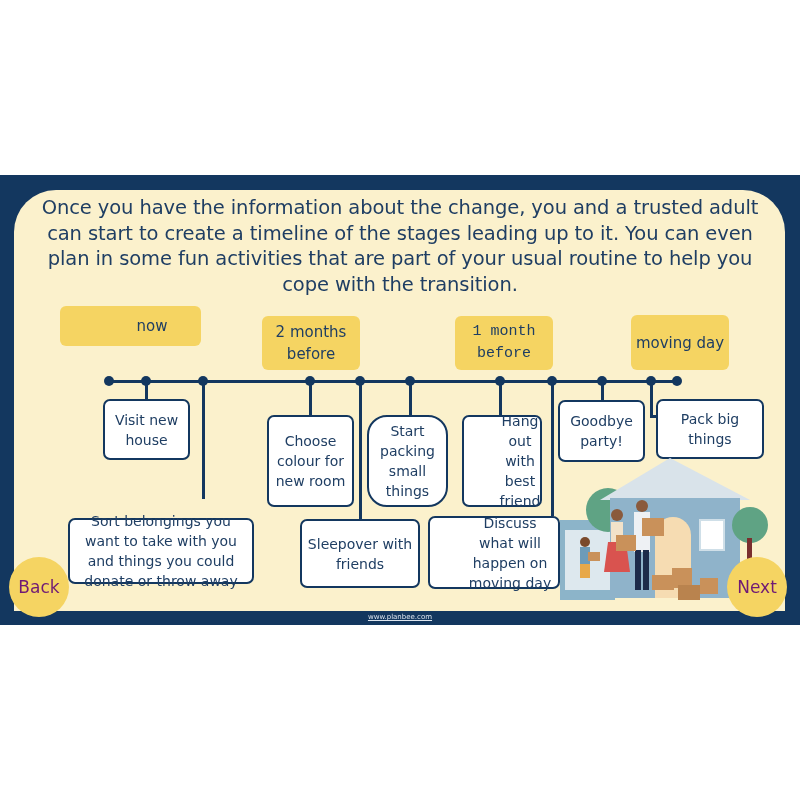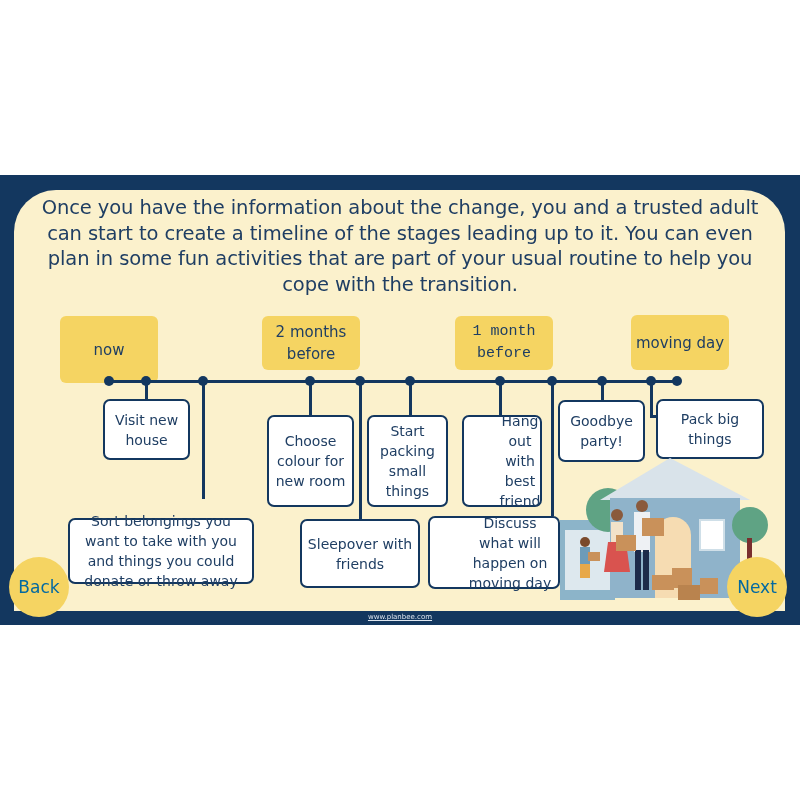--- a/index.html
+++ b/index.html
@@ -6,33 +6,33 @@
   body { width:800px; height:800px; background:#ffffff; position:relative; overflow:hidden; font-family:"DejaVu Sans", sans-serif; }
   .slide { position:absolute; left:0; top:175px; width:800px; height:450px; background:#13375f; }
   .panel { position:absolute; left:14px; top:15px; width:771px; height:421px; background:#fbf1cc; border-radius:42px 42px 0 0; }
   .intro { position:absolute; left:40px; top:195px; width:720px; text-align:center; color:#1f3e63; font-size:19.5px; line-height:25.5px; letter-spacing:-0.1px; }
   .stage { position:absolute; background:#f5d462; border-radius:6px; color:#1f3e63; font-size:15px; line-height:22px; display:flex; align-items:center; justify-content:center; text-align:center; }
   .tl-line { position:absolute; left:109px; top:380px; width:568px; height:3px; background:#13375f; }
   .dot { position:absolute; width:10px; height:10px; border-radius:50%; background:#13375f; top:376px; }
   .stem { position:absolute; width:3px; background:#13375f; }
   .hstem { position:absolute; height:3px; background:#13375f; }
   .card { position:absolute; background:#ffffff; border:2.5px solid #13375f; border-radius:7px; color:#1f3e63; font-size:14px; line-height:20px; text-align:center; display:flex; align-items:center; justify-content:center; box-sizing:border-box; padding:0 4px; }
-  .navbtn { position:absolute; width:60px; height:60px; border-radius:50%; background:#f5d462; color:#0369a1; font-size:17px; display:flex; align-items:center; justify-content:center; cursor:pointer; }
+  .navbtn { position:absolute; width:60px; height:60px; border-radius:50%; background:#f5d462; color:#701a75; font-size:17px; display:flex; align-items:center; justify-content:center; cursor:pointer; }
   .footer-url { position:absolute; left:0; top:613px; width:800px; text-align:center; color:#dfe6ef; font-size:7px; text-decoration:underline; }
   .illus { position:absolute; left:560px; top:450px; width:230px; height:160px; }
 </style>
 </head>
 <body>
 
 <div class="slide"></div>
 <div class="panel" style="top:190px;"></div>
 
 <div class="intro">Once you have the information about the change, you and a trusted adult can start to create a timeline of the stages leading up to it. You can even plan in some fun activities that are part of your usual routine to help you cope with the transition.</div>
 
-<div class="stage" style="left:60px;top:316px;width:98px;height:67px;">now</div>
+<div class="stage" style="left:60px;top:306px;width:98px;height:40px;padding-left:43px;">now</div>
 <div class="stage" style="left:262px;top:316px;width:98px;height:54px;">2 months before</div>
 <div class="stage" style="left:455px;top:316px;width:98px;height:54px;font-family:Liberation Mono, monospace;">1 month before</div>
 <div class="stage" style="left:631px;top:315px;width:98px;height:55px;">moving day</div>
 
 <div class="tl-line"></div>
 <div class="dot" style="left:104px;"></div>
 <div class="dot" style="left:141px;"></div>
 <div class="dot" style="left:198px;"></div>
 <div class="dot" style="left:305px;"></div>
 <div class="dot" style="left:355px;"></div>
@@ -51,21 +51,21 @@
 <div class="stem" style="left:499px;top:381px;height:36px;"></div>
 <div class="stem" style="left:551px;top:381px;height:135px;"></div>
 <div class="stem" style="left:601px;top:381px;height:20px;"></div>
 <div class="stem" style="left:650px;top:381px;height:36px;"></div>
 <div class="hstem" style="left:650px;top:415px;width:8px;"></div>
 
 <div class="card" style="left:103px;top:399px;width:87px;height:61px;">Visit new house</div>
 <div class="card" style="left:68px;top:518px;width:186px;height:66px;">Sort belongings you want to take with you and things you could donate or throw away</div>
 <div class="card" style="left:267px;top:415px;width:87px;height:92px;">Choose colour for new room</div>
 <div class="card" style="left:300px;top:519px;width:120px;height:69px;">Sleepover with friends</div>
-<div class="card" style="left:367px;top:415px;width:81px;height:92px;">Start packing small things</div>
+<div class="card" style="left:367px;top:415px;width:81px;height:92px;border-radius:20px;">Start packing small things</div>
 <div class="card" style="left:462px;top:415px;width:80px;height:92px;padding-left:40px;">Hang out with best friend</div>
 <div class="card" style="left:428px;top:516px;width:132px;height:73px;padding-left:36px;">Discuss what will happen on moving day</div>
 <div class="card" style="left:558px;top:400px;width:87px;height:62px;">Goodbye party!</div>
 <div class="card" style="left:656px;top:399px;width:108px;height:60px;">Pack big things</div>
 
 <svg class="illus" viewBox="0 0 230 160">
   <rect x="0" y="70" width="55" height="80" fill="#8cb4c9"></rect>
   <rect x="5" y="80" width="45" height="60" fill="#dde8ee"></rect>
   <circle cx="48" cy="60" r="22" fill="#5fa384"></circle>
   <polygon points="40,50 110,8 190,50" fill="#d9e3ea"></polygon>

